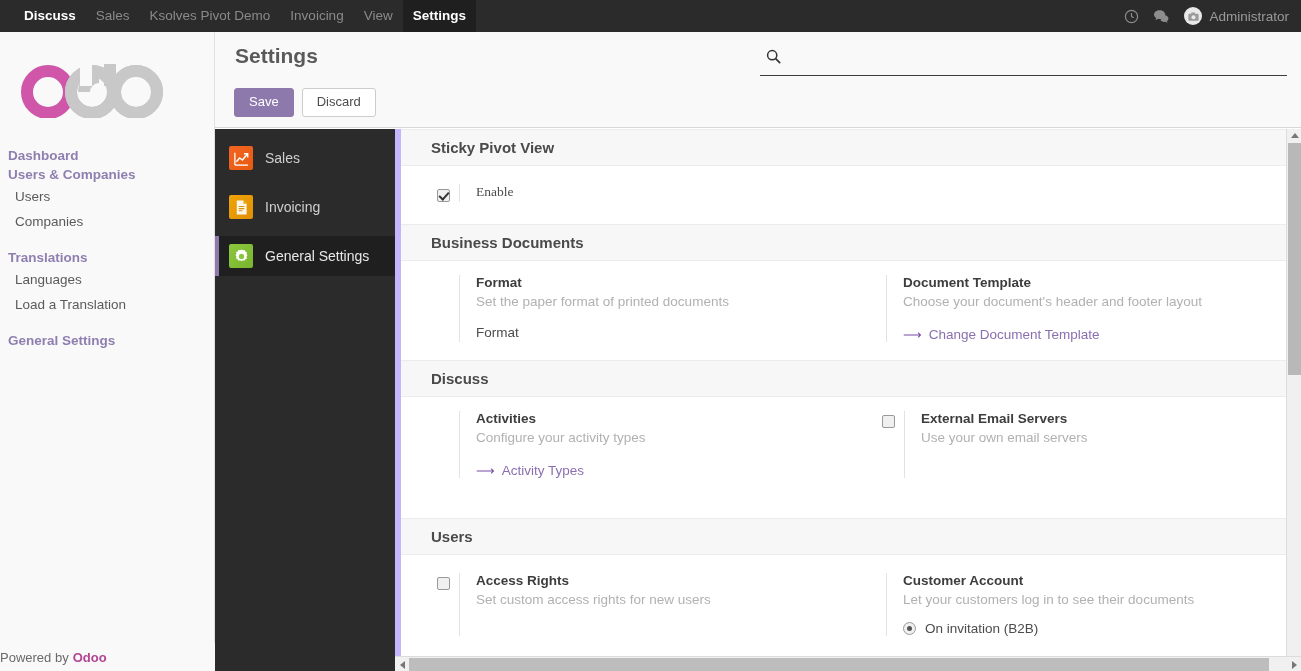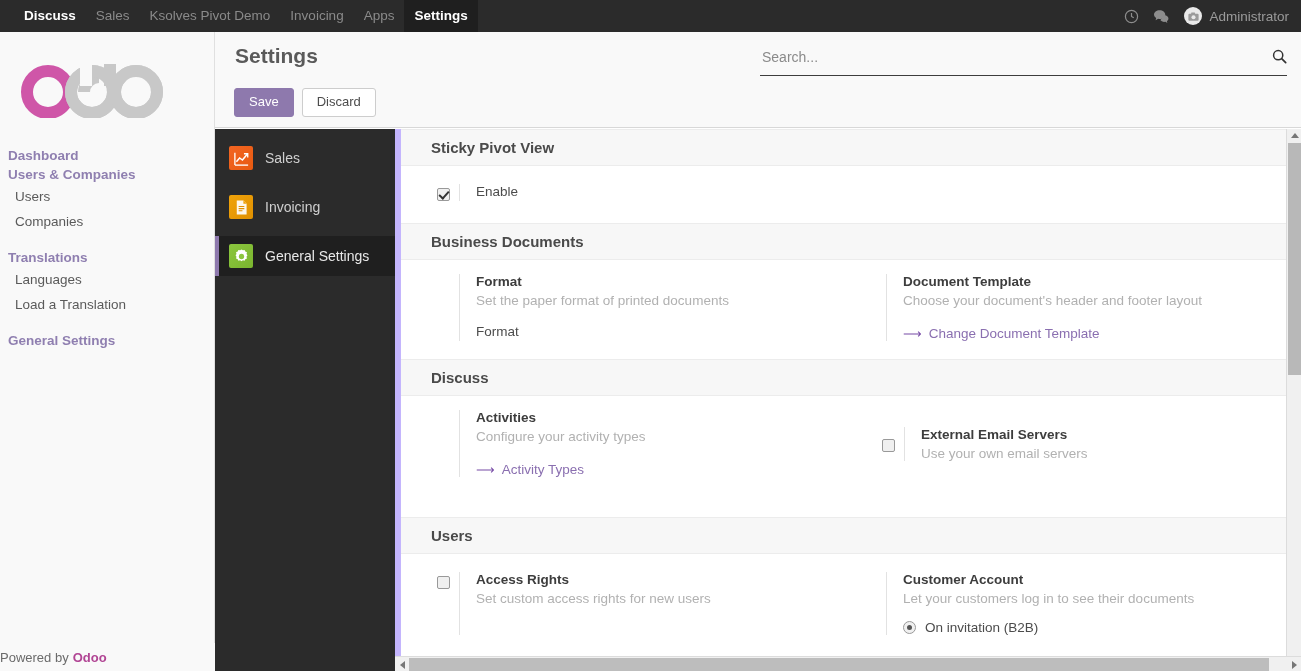--- a/index.html
+++ b/index.html
@@ -262,21 +262,21 @@
 </style>
 </head>
 <body>
 
 <div class="topbar">
   <div class="topbar-menus">
     <div class="tb-item first">Discuss</div>
     <div class="tb-item">Sales</div>
     <div class="tb-item">Ksolves Pivot Demo</div>
     <div class="tb-item">Invoicing</div>
-    <div class="tb-item">Apps</div>
+    <div class="tb-item">View</div>
     <div class="tb-item active">Settings</div>
   </div>
   <div class="topbar-right">
     <span class="tb-icon">
       <svg width="15" height="15" viewBox="0 0 16 16">
           <circle cx="8" cy="8" r="6.5" fill="none" stroke="#8d8d8d" stroke-width="1.3"></circle>
           <path d="M8 4.3 V8 L10.4 9.4" fill="none" stroke="#8d8d8d" stroke-width="1.3"></path>
         </svg>
     </span>
     <span class="tb-icon">
@@ -331,21 +331,20 @@
   </div>
 </div>
 
 <div class="main-header">
   <div class="page-title">Settings</div>
   <div class="btn-row">
     <div class="btn btn-save">Save</div>
     <div class="btn btn-discard">Discard</div>
   </div>
   <div class="searchbar">
-    <input type="text" placeholder="Search..." style="">
     <span class="search-icon">
       <svg width="15" height="15" viewBox="0 0 16 16">
           <circle cx="6.6" cy="6.6" r="4.9" fill="none" stroke="#333" stroke-width="1.6"></circle>
           <path d="M10.3 10.3 L14.6 14.6" stroke="#333" stroke-width="1.8" stroke-linecap="round"></path>
         </svg>
     </span>
   </div>
 </div>
 
 <div class="settings-side">
@@ -378,21 +377,21 @@
         </svg>
     </span>
     <span>General Settings</span>
   </div>
 </div>
 
 <div class="content">
   <div class="content-inner">
 
     <div class="sec-head">Sticky Pivot View</div>
-    <div class="sec-body" style="padding-top:18px;padding-bottom:22px;">
+    <div class="sec-body" style="padding-top:18px;padding-bottom:22px;font-family:Liberation Serif, serif;">
       <div class="col" style="width:100%;padding-left:18px;">
         <div class="cbox-cell" style="padding-left:18px;">
           <span class="cb checked"></span>
         </div>
         <div class="col-inner">
           <div class="opt-title" style="font-weight:normal;color:#4c4c4c;">Enable</div>
         </div>
       </div>
     </div>
 
@@ -424,21 +423,21 @@
       <div class="col" style="padding-left:58px;">
         <div class="col-inner">
           <div class="opt-title">Activities</div>
           <div class="opt-desc">Configure your activity types</div>
           <div class="action-link">
             <span class="arrow-r">⟶</span>
             <span>Activity Types</span>
           </div>
         </div>
       </div>
-      <div class="col" style="padding-left:18px;align-items:center;">
+      <div class="col" style="padding-left:18px;">
         <div class="cbox-cell" style="padding-left:18px;">
           <span class="cb"></span>
         </div>
         <div class="col-inner">
           <div class="opt-title">External Email Servers</div>
           <div class="opt-desc">Use your own email servers</div>
         </div>
       </div>
     </div>
 

